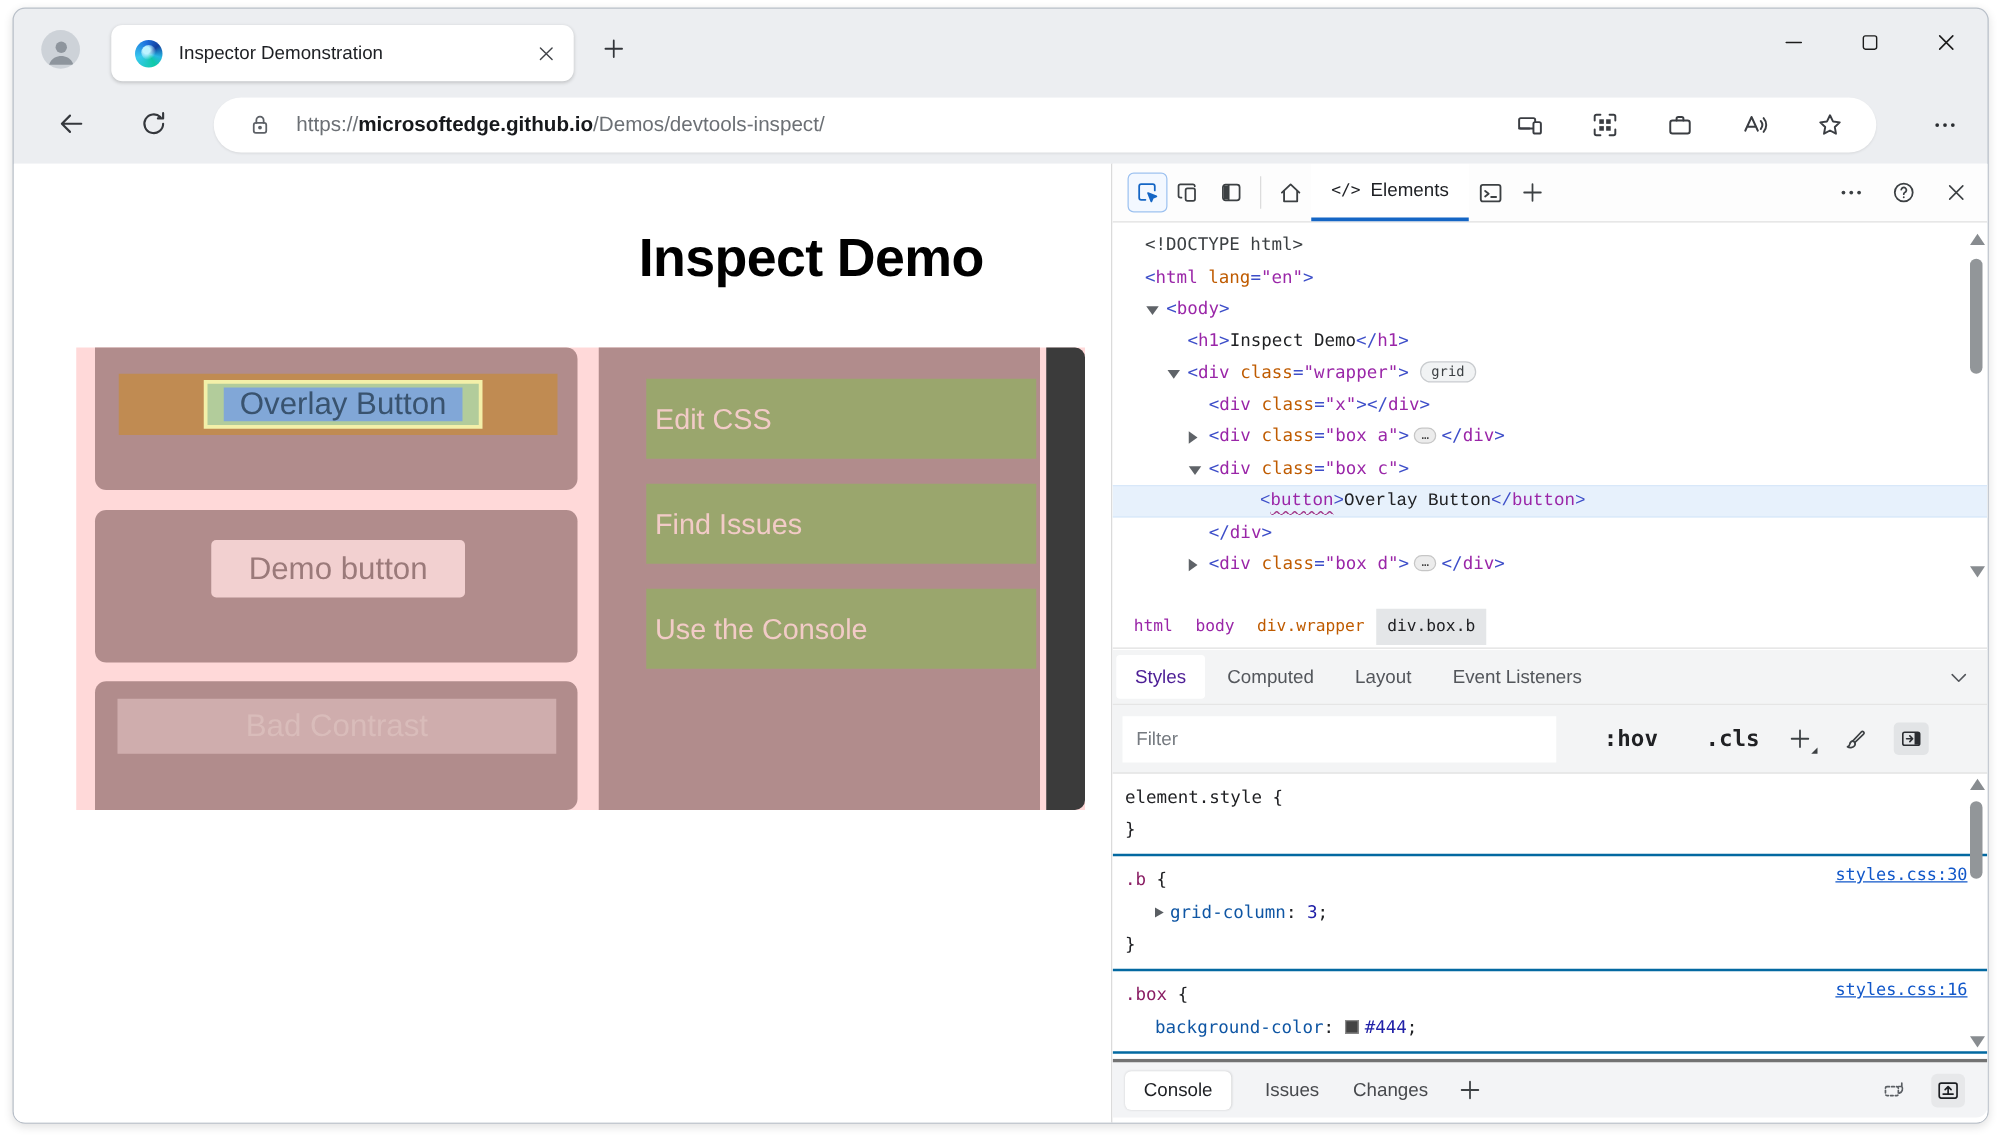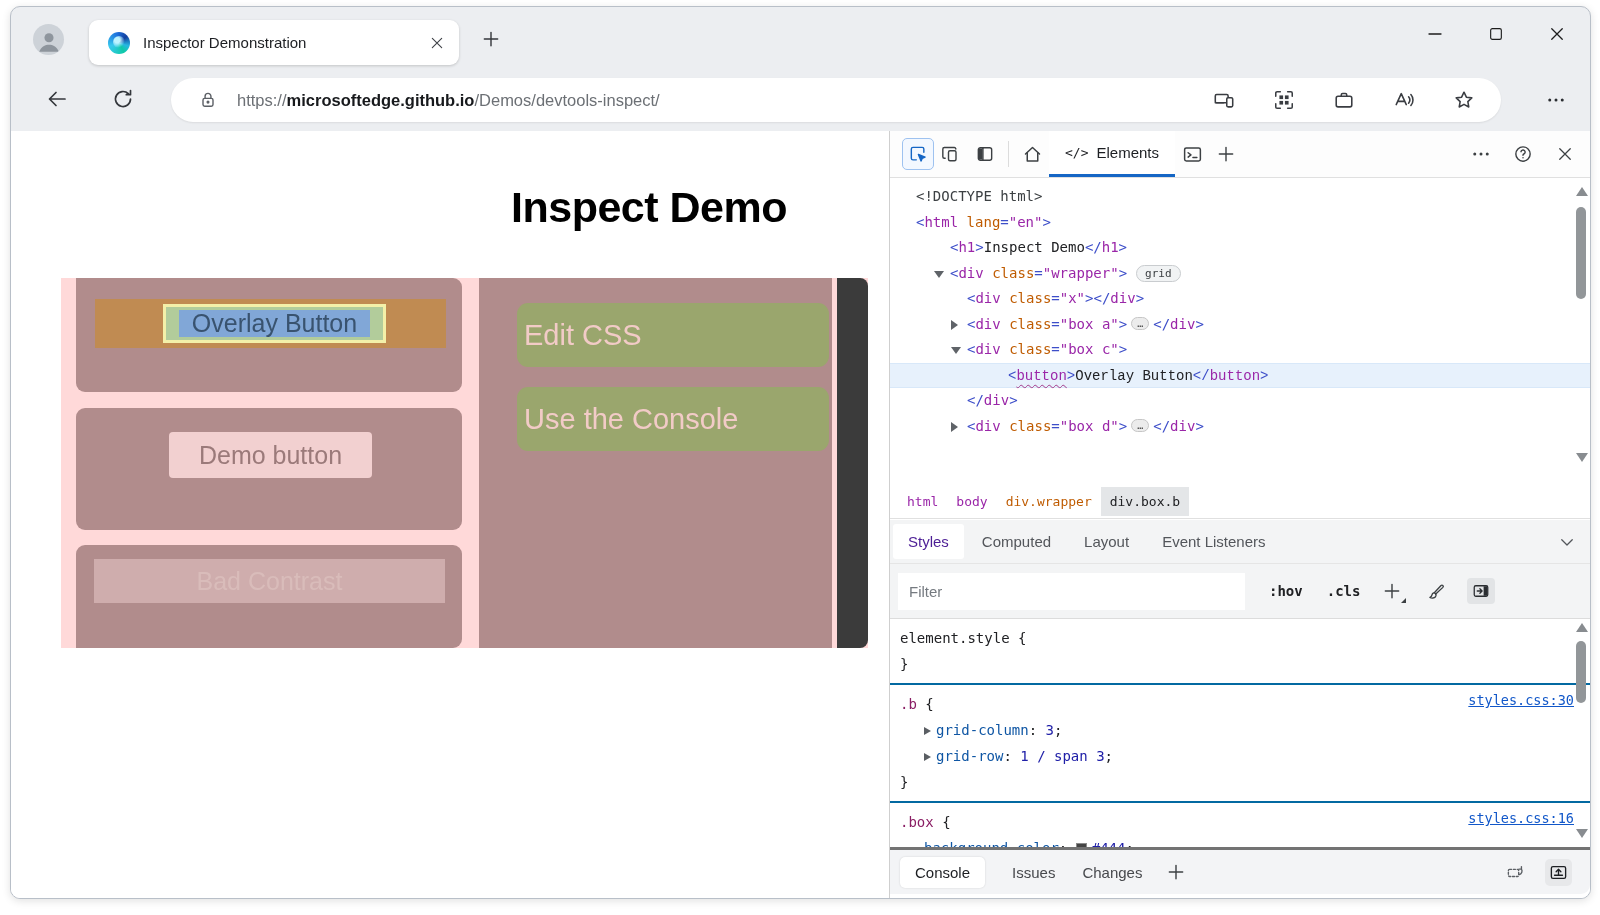--- a/index.html
+++ b/index.html
@@ -64,22 +64,22 @@
   .ov-content { position:absolute; top:3px; bottom:3px; left:13px; right:13px; background:#81a7d7;
                 display:flex; align-items:center; justify-content:center;
                 font-size:25px; color:#39536f; }
   .demo-btn { position:absolute; left:93px; top:24px; width:203px; height:46px; background:#f2d0d0;
               border-radius:4px; border:none; font-family:"Liberation Sans",sans-serif;
               font-size:25px; color:#9b7a7a; display:flex; align-items:center; justify-content:center; }
   .bad-btn { position:absolute; left:18px; top:14px; width:351px; height:44px; background:#cfadad;
              border:none; font-family:"Liberation Sans",sans-serif;
              font-size:25px; color:#d9bcba; display:flex; align-items:center; justify-content:center; }
   .navlinks { position:absolute; left:38px; top:25px; width:312px; display:flex; flex-direction:column; gap:20px; }
-  .navlink { height:64px; background:#9aa66d; color:#f2cbc7; font-size:29px;
-             display:flex; align-items:center; padding-left:7px; cursor:pointer;border-radius:11px; }
+  .navlink { height:64px; background:#9aa66d; color:#f2cbc7; font-size:23px;
+             display:flex; align-items:center; padding-left:7px; cursor:pointer; }
 
   
   .dt-toolbar { position:absolute; left:0; top:0; right:0; height:47px; background:#fdfdfd;
                 border-bottom:1px solid #e0e0e0; display:flex; align-items:center; }
   .dt-iconbtn { width:34px; height:34px; display:flex; align-items:center; justify-content:center;
                 color:#3c4043; flex:0 0 auto; }
   .dt-inspect { color:#1566c5; border:1px solid #9ec2f0; background:#f3f8ff; border-radius:5px;
                 width:32px; height:32px; margin-left:12px; }
   .dt-sep { width:1px; height:26px; background:#dcdcdc; margin:0 6px; flex:0 0 auto; }
   .dt-tab { height:100%; display:flex; align-items:center; gap:8px; padding:0 16px;
@@ -125,22 +125,22 @@
   .stab { padding:9px 15px; margin-left:3px; }
   .stab.active { background:#fff; color:#4c1d95; border-radius:3px; }
   .stabs .chev { margin-left:auto; margin-right:14px; color:#53565b; display:flex; }
 
   
   .frow { position:absolute; left:0; top:433px; right:0; height:55px; background:#f3f4f5;
           border-bottom:1px solid #dcdcdc; display:flex; align-items:center; }
   .filter-input { margin-left:8px; width:347px; height:37px; background:#fff; border:none; outline:none;
           font-size:15px; color:#202124; padding:0 11px; font-family:"Liberation Sans",sans-serif; }
   .filter-input::placeholder { color:#757a80; }
-  .fchip { font-family:"DejaVu Sans Mono","Liberation Mono",monospace; font-weight:700; font-size:14px;
-           color:#202124; margin-left:24px; }
+  .fchip { font-family:"DejaVu Sans Mono","Liberation Mono",monospace; font-weight:700; font-size:18px;
+           color:#202124; margin-left:38px; }
   .fplus { position:relative; margin-left:22px; color:#3c4043; display:flex; }
   .fplus::after { content:""; position:absolute; right:-4px; bottom:-2px; border-left:5px solid transparent;
            border-bottom:5px solid #3c4043; }
   .fbrush { margin-left:24px; color:#3c4043; display:flex; }
   .fpanel { margin-left:22px; margin-right:22px; background:#e2e4e6; border-radius:4px; padding:4px 5px;
            color:#2a2d31; display:flex; }
 
   
   .rules { position:absolute; left:0; top:488px; right:0; height:233px; overflow:hidden; background:#fff;
            font-family:"DejaVu Sans Mono","Liberation Mono",monospace; font-size:14px; color:#202124; }
@@ -295,20 +295,21 @@
         </div>
         <div class="pbox box-c">
           <button class="demo-btn">Demo button</button>
         </div>
         <div class="pbox box-e">
           <button class="bad-btn">Bad Contrast</button>
         </div>
         <div class="pbox box-b">
           <div class="navlinks" id="navlinks">
               <div class="navlink">Edit CSS</div>
+              <div class="navlink">Find Issues</div>
               <div class="navlink">Use the Console</div>
             </div>
         </div>
         <div class="darkbar"></div>
       </div>
     </div>
 
     <div class="divider-v"></div>
 
     <div class="devtools">
@@ -374,20 +375,21 @@
               <svg width="18" height="18" viewBox="0 0 24 24" fill="none" stroke="currentColor" stroke-width="1.7" stroke-linecap="round" stroke-linejoin="round">
                 <path d="M5 5l14 14M19 5L5 19"></path>
               </svg>
             </span>
         </span>
       </div>
 
       <div class="dom" id="dom-tree">
           <div class="dom-line" style="padding-left: 26px;"><span class="tk-d">&lt;!DOCTYPE html&gt;</span></div>
           <div class="dom-line" style="padding-left: 26px;"><span class="tk-p">&lt;</span><span class="tk-t">html</span><span class="tk-d"> </span><span class="tk-a">lang</span><span class="tk-p">=</span><span class="tk-v">"en"</span><span class="tk-p">&gt;</span></div>
+          <div class="dom-line" style="padding-left: 43px;"><span class="tri down" style="left: 27px;"></span><span class="tk-p">&lt;</span><span class="tk-t">body</span><span class="tk-p">&gt;</span></div>
           <div class="dom-line" style="padding-left: 60px;"><span class="tk-p">&lt;</span><span class="tk-t">h1</span><span class="tk-p">&gt;</span><span class="tk-x">Inspect Demo</span><span class="tk-p">&lt;/</span><span class="tk-t">h1</span><span class="tk-p">&gt;</span></div>
           <div class="dom-line" style="padding-left: 60px;"><span class="tri down" style="left: 44px;"></span><span class="tk-p">&lt;</span><span class="tk-t">div</span><span class="tk-d"> </span><span class="tk-a">class</span><span class="tk-p">=</span><span class="tk-v">"wrapper"</span><span class="tk-p">&gt;</span><span class="badge-grid">grid</span></div>
           <div class="dom-line" style="padding-left: 77px;"><span class="tk-p">&lt;</span><span class="tk-t">div</span><span class="tk-d"> </span><span class="tk-a">class</span><span class="tk-p">=</span><span class="tk-v">"x"</span><span class="tk-p">&gt;</span><span class="tk-p">&lt;/</span><span class="tk-t">div</span><span class="tk-p">&gt;</span></div>
           <div class="dom-line" style="padding-left: 77px;"><span class="tri right" style="left: 61px;"></span><span class="tk-p">&lt;</span><span class="tk-t">div</span><span class="tk-d"> </span><span class="tk-a">class</span><span class="tk-p">=</span><span class="tk-v">"box a"</span><span class="tk-p">&gt;</span><span class="pill-e">…</span><span class="tk-p">&lt;/</span><span class="tk-t">div</span><span class="tk-p">&gt;</span></div>
           <div class="dom-line" style="padding-left: 77px;"><span class="tri down" style="left: 61px;"></span><span class="tk-p">&lt;</span><span class="tk-t">div</span><span class="tk-d"> </span><span class="tk-a">class</span><span class="tk-p">=</span><span class="tk-v">"box c"</span><span class="tk-p">&gt;</span></div>
           <div class="dom-line sel" style="padding-left: 118px; font-family: Liberation Mono, monospace;"><span class="tk-p">&lt;</span><span class="tk-t tk-w">button</span><span class="tk-p">&gt;</span><span class="tk-x">Overlay Button</span><span class="tk-p">&lt;/</span><span class="tk-t">button</span><span class="tk-p">&gt;</span></div>
           <div class="dom-line" style="padding-left: 77px;"><span class="tk-p">&lt;/</span><span class="tk-t">div</span><span class="tk-p">&gt;</span></div>
           <div class="dom-line" style="padding-left: 77px;"><span class="tri right" style="left: 61px;"></span><span class="tk-p">&lt;</span><span class="tk-t">div</span><span class="tk-d"> </span><span class="tk-a">class</span><span class="tk-p">=</span><span class="tk-v">"box d"</span><span class="tk-p">&gt;</span><span class="pill-e">…</span><span class="tk-p">&lt;/</span><span class="tk-t">div</span><span class="tk-p">&gt;</span></div>
         </div>
 
@@ -441,21 +443,20 @@
       </div>
 
       <div class="rules" id="rules">
           <div class="rule">
             <div class="rline"><span>element.style</span> {</div>
             <div class="rline">}</div>
           </div>
           <div class="rule">
             <div class="rline"><span class="sel-class">.b</span> {</div>
             <div class="rline prop"><span class="ptri"></span><span class="pname">grid-column</span>: <span class="pval">3</span>;</div>
-            <div class="rline prop"><span class="ptri"></span><span class="pname">grid-row</span>: <span class="pval">1 / span 3</span>;</div>
             <div class="rline">}</div>
             <span class="rlink">styles.css:30</span>
           </div>
           <div class="rule">
             <div class="rline"><span class="sel-class">.box</span> {</div>
             <div class="rline prop"><span class="pname">background-color</span>: <span class="swatch" style="background: rgb(68, 68, 68);"></span><span class="pval">#444</span>;</div>
             <span class="rlink">styles.css:16</span>
           </div>
         </div>
 

